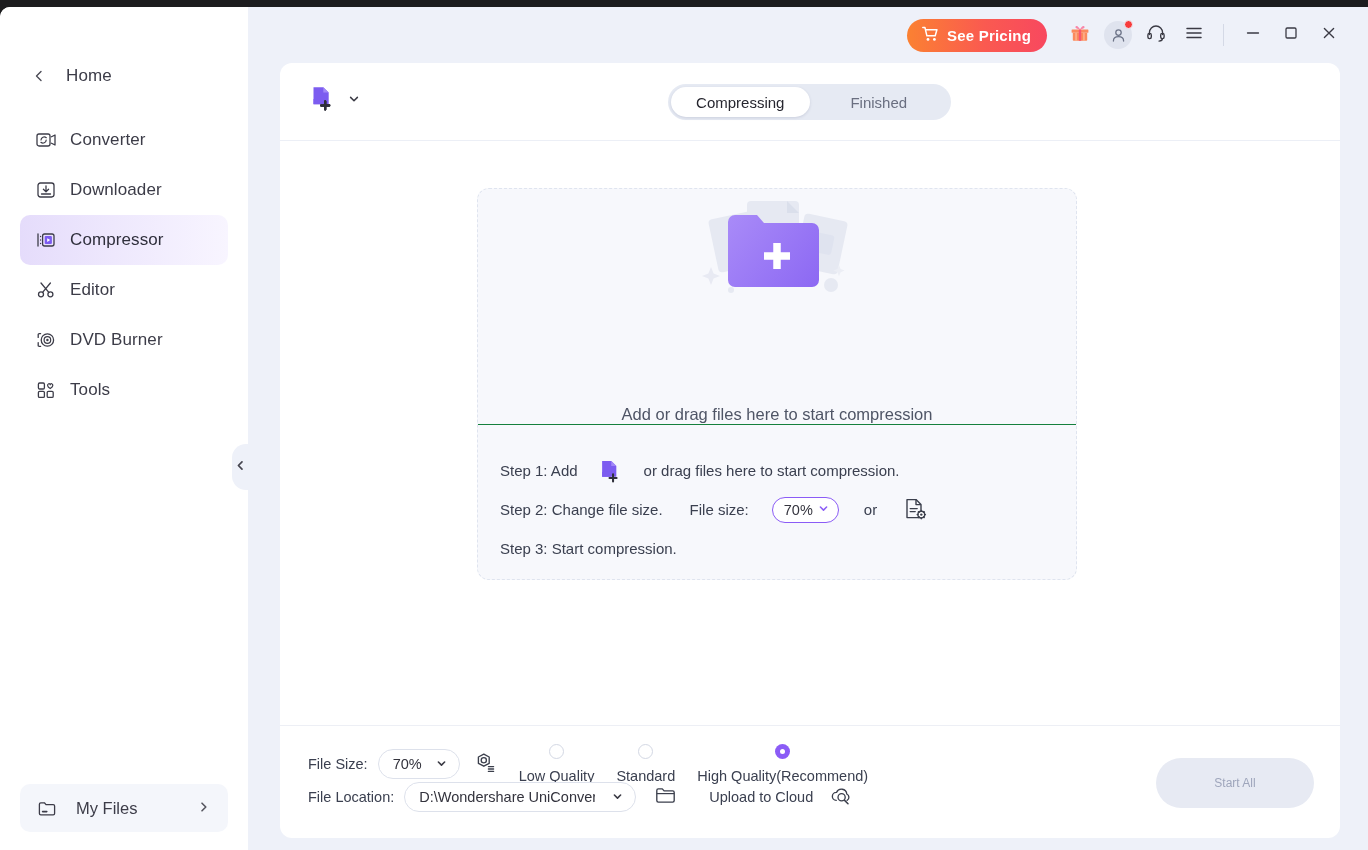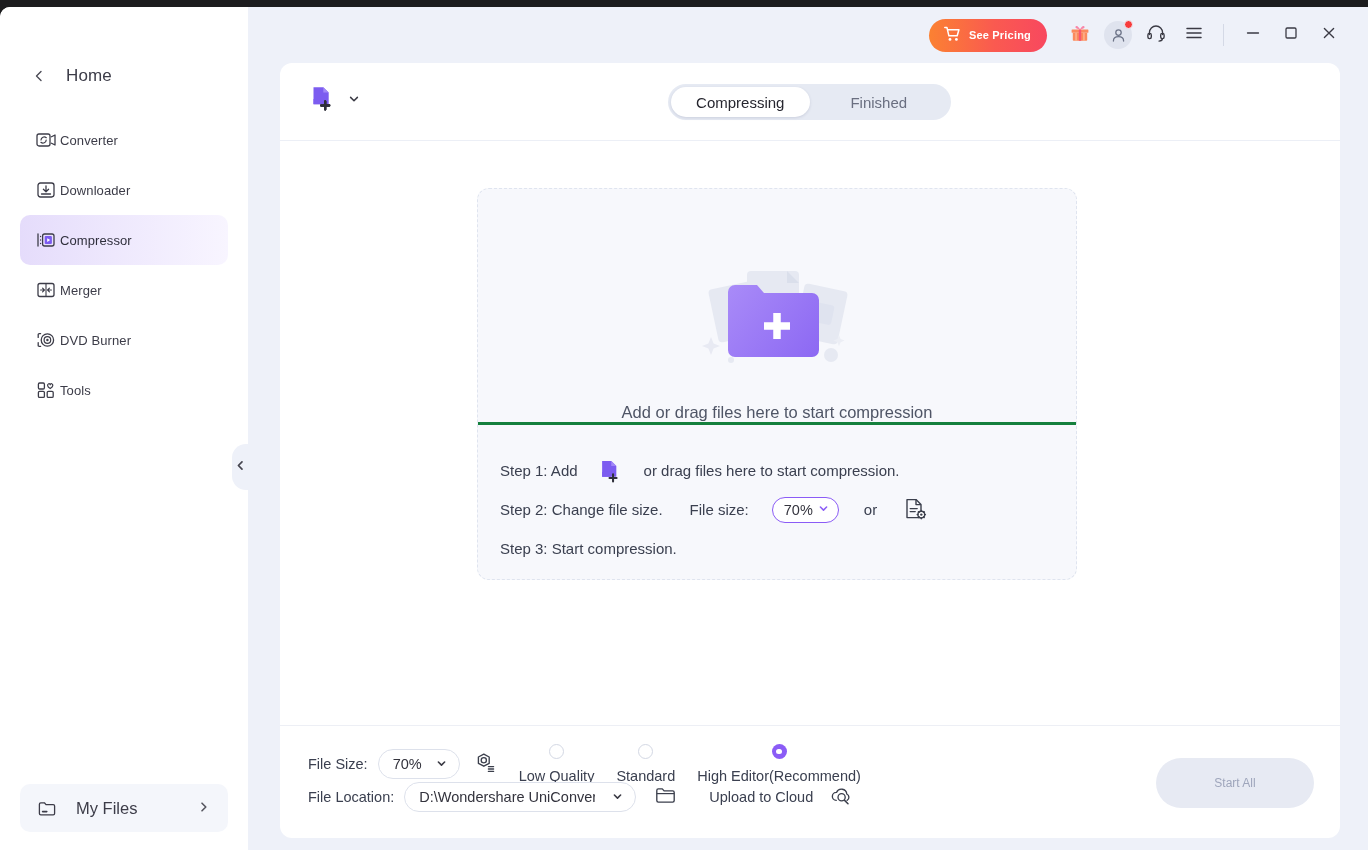--- a/index.html
+++ b/index.html
@@ -43,21 +43,21 @@
     display: flex; align-items: center;
     border-radius: 10px;
     cursor: pointer;
   }
   .nav-item .ic {
     width: 24px; height: 24px; margin-left: 14px;
     display: flex; align-items: center; justify-content: center;
     color: #3c3c48;
   }
   .nav-item .lbl {
-    margin-left: 2px; font-size: 13px; color: #3c3c48; letter-spacing: .1px;
+    margin-left: 12px; font-size: 17px; color: #3c3c48; letter-spacing: .1px;
   }
   .nav-item.active {
     background: linear-gradient(90deg,#e5dcfb 0%, #eee8fd 45%, #f8f5ff 100%);
   }
   .nav-item.active .lbl { color: #2f2f3c; }
 
   .myfiles {
     position: absolute; left: 20px; bottom: 18px;
     width: 208px; height: 48px;
     background: #f4f6fb; border-radius: 10px;
@@ -89,21 +89,21 @@
     position: absolute; right: 0; top: 0;
     height: 56px; width: 1120px;
     display: flex; align-items: center; justify-content: flex-end;
     padding-right: 20px; gap: 0px;
   }
   .pricing-btn {
     height: 33px; padding: 0 16px 0 14px;
     background: linear-gradient(90deg,#fb8132 0%, #fa5a50 55%, #f8485f 100%);
     border-radius: 17px; border: none;
     display: flex; align-items: center; gap: 8px;
-    color: #fff; font-size: 11px; font-weight: bold;
+    color: #fff; font-size: 15px; font-weight: bold;
     cursor: pointer; margin-right: 12px;
     letter-spacing: .2px;
   }
   .tb-icon {
     width: 34px; height: 34px; margin-left: 4px;
     display: flex; align-items: center; justify-content: center;
     cursor: pointer; position: relative;
   }
   .avatar-wrap {
     width: 28px; height: 28px; border-radius: 50%;
@@ -156,22 +156,22 @@
   #dropwrap {
     position: absolute; left: 197px; top: 125px;
     width: 600px; height: 392px;
     border: 1.6px dashed #dfe4ef;
     border-radius: 12px;
     background: #f7f8fc;
     overflow: hidden;
   }
   #dropzone {
     height: 236px; width: 100%;
-    display: flex; flex-direction: column; align-items: center; justify-content: flex-end;
-    border-bottom: 3px solid #15803d;
+    display: flex; flex-direction: column; align-items: center; justify-content: space-between;
+    border-bottom: 1px solid #15803d;
     cursor: pointer;
   }
   .drop-caption { margin-top: 22px; font-size: 16.5px; color: #4f5566; }
   #steps { padding: 26px 22px 0 22px; }
   .step {
     display: flex; align-items: center;
     font-size: 15px; color: #3b4050;
     height: 39px;
     gap: 13px;
   }
@@ -267,32 +267,31 @@
               <path d="M3 5v12" stroke="#3c3c48" stroke-width="1.3" stroke-linecap="round"></path>
               <path d="M5.6 7.5h0M5.6 11h0M5.6 14.5h0" stroke="#3c3c48" stroke-width="1.3" stroke-linecap="round"></path>
               <rect x="7.6" y="5" width="11.4" height="12" rx="2" fill="none" stroke="#3c3c48" stroke-width="1.3"></rect>
               <rect x="9.7" y="7.1" width="7.2" height="7.8" rx="1" fill="#7c5cf0"></rect>
               <path d="M12.2 9.3l3 1.8-3 1.8z" fill="#fff"></path>
             </svg>
         </span>
         <span class="lbl">Compressor</span>
       </div>
 
-
       <div class="nav-item">
         <span class="ic">
           <svg width="22" height="22" viewBox="0 0 22 22">
-              <rect x="3" y="4.5" width="16" height="13" rx="2" fill="none" stroke="#3c3c48" stroke-width="1.3"></rect>
-              <path d="M11 4.5v13" stroke="#3c3c48" stroke-width="1.1"></path>
-              <path d="M5.6 11h3.6M7.6 9.2 9.4 11l-1.8 1.8" fill="none" stroke="#3c3c48" stroke-width="1.2" stroke-linecap="round" stroke-linejoin="round"></path>
-              <path d="M16.4 11h-3.6M14.4 9.2 12.6 11l1.8 1.8" fill="none" stroke="#3c3c48" stroke-width="1.2" stroke-linecap="round" stroke-linejoin="round"></path>
-            </svg>
-        </span>
-        <span class="lbl">Merger</span>
-      </div>
+              <circle cx="6" cy="15.3" r="2.5" fill="none" stroke="#3c3c48" stroke-width="1.3"></circle>
+              <circle cx="15.4" cy="15.3" r="2.5" fill="none" stroke="#3c3c48" stroke-width="1.3"></circle>
+              <path d="M7.6 13.4 15.4 4M13.8 13.4 6 4" fill="none" stroke="#3c3c48" stroke-width="1.3" stroke-linecap="round"></path>
+            </svg>
+        </span>
+        <span class="lbl">Editor</span>
+      </div>
+
 
 
       <div class="nav-item">
         <span class="ic">
           <svg width="22" height="22" viewBox="0 0 22 22">
               <path d="M3.2 8.4V5.6a1 1 0 0 1 1-1h1.4M3.2 13.6v2.8a1 1 0 0 0 1 1h1.4" fill="none" stroke="#3c3c48" stroke-width="1.3" stroke-linecap="round"></path>
               <circle cx="12.4" cy="11" r="6.2" fill="none" stroke="#3c3c48" stroke-width="1.3"></circle>
               <circle cx="12.4" cy="11" r="3.3" fill="none" stroke="#3c3c48" stroke-width="1.2"></circle>
               <circle cx="12.4" cy="11" r="1.2" fill="#3c3c48"></circle>
             </svg>
@@ -555,21 +554,21 @@
           <span class="radio">
             <span class="rc"></span>
             <span class="rlabel">Low Quality</span>
           </span>
           <span class="radio">
             <span class="rc"></span>
             <span class="rlabel">Standard</span>
           </span>
           <span class="radio">
             <span class="rc on"></span>
-            <span class="rlabel">High Editor(Recommend)</span>
+            <span class="rlabel">High Quality(Recommend)</span>
           </span>
         </div>
 
         <div class="brow r2">
           <span class="blabel">File Location:</span>
           <span class="select" style="width:232px; margin-left:10px;">
             <span class="val" style="width:190px;">D:\Wondershare UniConverter 1</span>
             <span class="cv">
               <svg width="11" height="11" viewBox="0 0 11 11">
                   <path d="M2.4 4 5.5 7.1 8.6 4" fill="none" stroke="#3b3b45" stroke-width="1.6" stroke-linecap="round" stroke-linejoin="round"></path>

